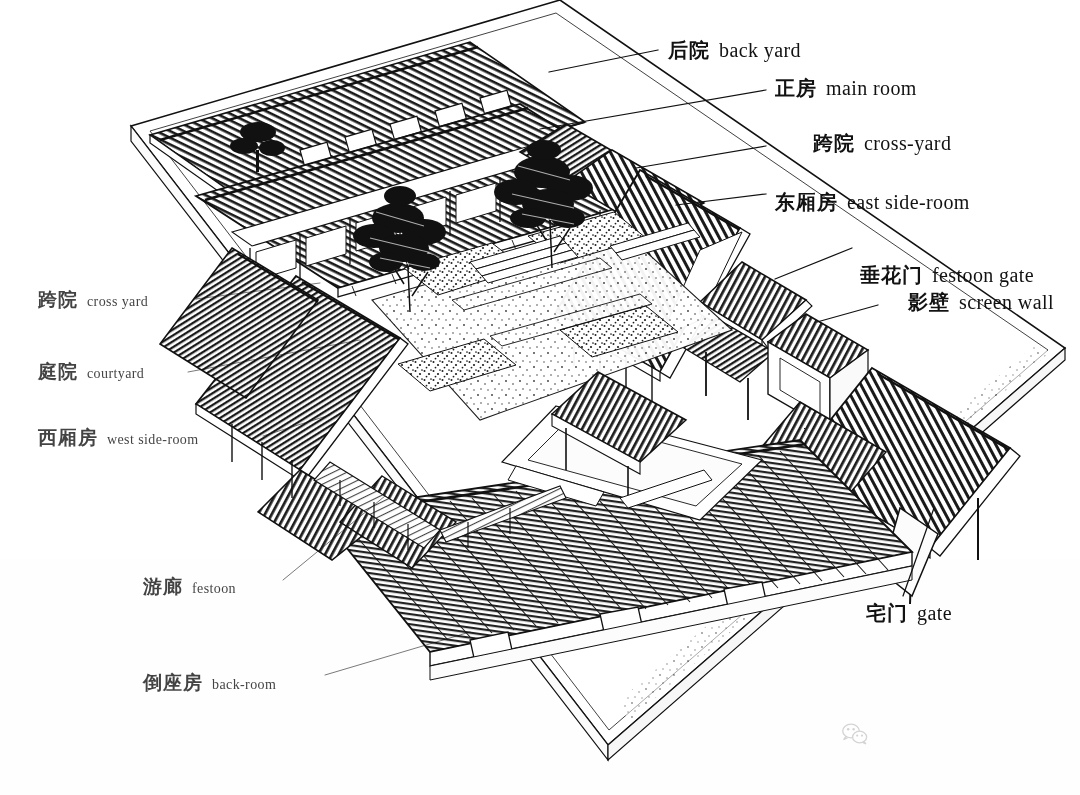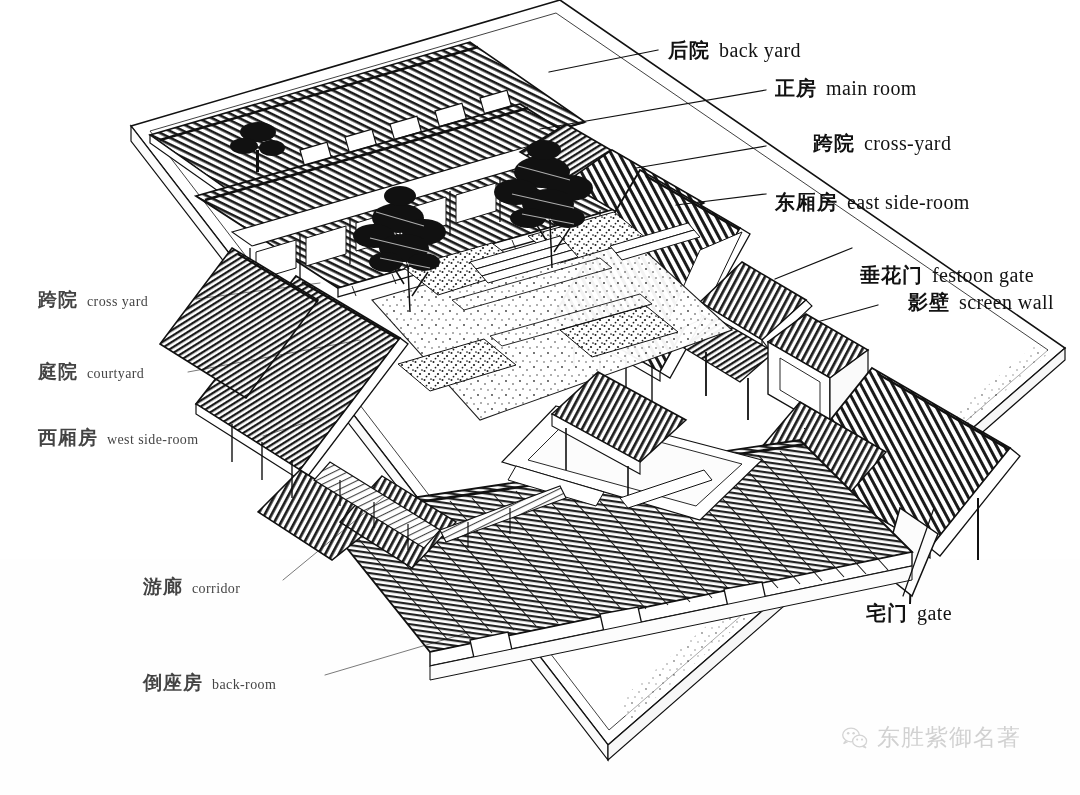--- a/index.html
+++ b/index.html
@@ -394,35 +394,34 @@
       <div class="lbl" style="left: 668px; top: 40px;"><span class="cn">后院</span><span class="en">back yard</span></div>
       <div class="lbl" style="left: 775px; top: 78px;"><span class="cn">正房</span><span class="en">main room</span></div>
       <div class="lbl" style="left: 813px; top: 133px;"><span class="cn">跨院</span><span class="en">cross-yard</span></div>
       <div class="lbl" style="left: 775px; top: 180px; margin-top: 12px;"><span class="cn">东厢房</span><span class="en">east side-room</span></div>
       <div class="lbl" style="left: 860px; top: 235px; margin-top: 30px;"><span class="cn">垂花门</span><span class="en">festoon gate</span></div>
       <div class="lbl" style="left: 908px; top: 292px;"><span class="cn">影壁</span><span class="en">screen wall</span></div>
       <div class="lbl" style="left: 866px; top: 603px;"><span class="cn">宅门</span><span class="en">gate</span></div>
       <div class="lbl small faint" style="left: 38px; top: 290px;"><span class="cn">跨院</span><span class="en">cross yard</span></div>
       <div class="lbl small faint" style="left: 38px; top: 362px;"><span class="cn">庭院</span><span class="en">courtyard</span></div>
       <div class="lbl small faint" style="left: 38px; top: 428px;"><span class="cn">西厢房</span><span class="en">west side-room</span></div>
-      <div class="lbl small faint" style="left: 143px; top: 577px;"><span class="cn">游廊</span><span class="en">corridor</span></div>
+      <div class="lbl small faint" style="left: 143px; top: 577px;"><span class="cn">游廊</span><span class="en">festoon</span></div>
       <div class="lbl small faint" style="left: 143px; top: 673px;"><span class="cn">倒座房</span><span class="en">back-room</span></div>
     </div>
 
   <div id="wm">
     <svg width="28" height="24" viewBox="0 0 28 24">
       <g fill="none" stroke="#d2d2d2" stroke-width="1.3">
         <ellipse cx="10" cy="9" rx="8.3" ry="6.8"></ellipse>
         <path d="M5,14.4 L2.6,17.6 L6.6,15.6"></path>
         <ellipse cx="18.6" cy="15" rx="7" ry="5.8" fill="#fff"></ellipse>
         <path d="M22.8,19.4 L25,21.9 L21.6,20.4"></path>
       </g>
       <g fill="#d2d2d2">
         <circle cx="7.2" cy="7.2" r="1.25"></circle>
         <circle cx="12.6" cy="7.2" r="1.25"></circle>
         <circle cx="16.2" cy="13.6" r="1.05"></circle>
         <circle cx="21" cy="13.6" r="1.05"></circle>
       </g>
     </svg>
-    <span class="wmtxt">东胜紫御名著</span>
   </div>
 
 </div>
 
 </body></html>

